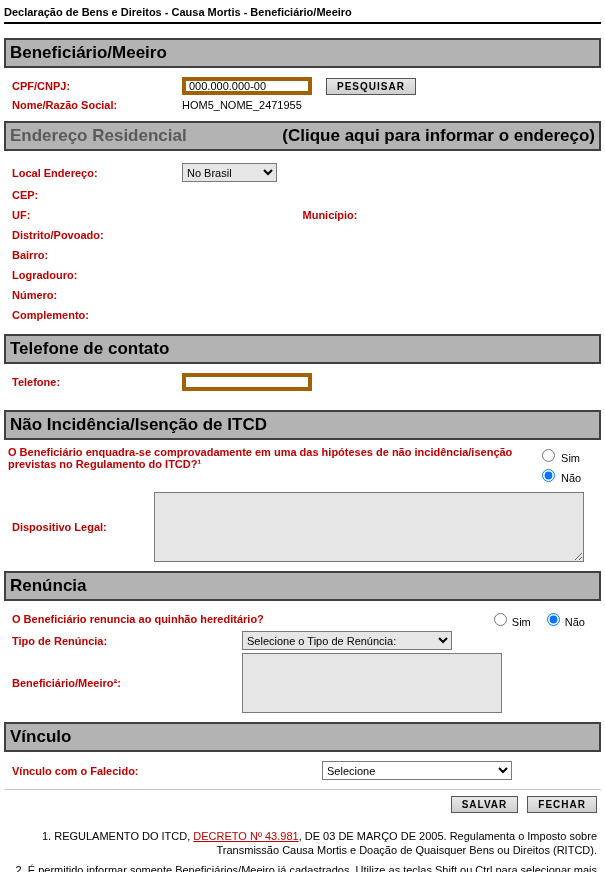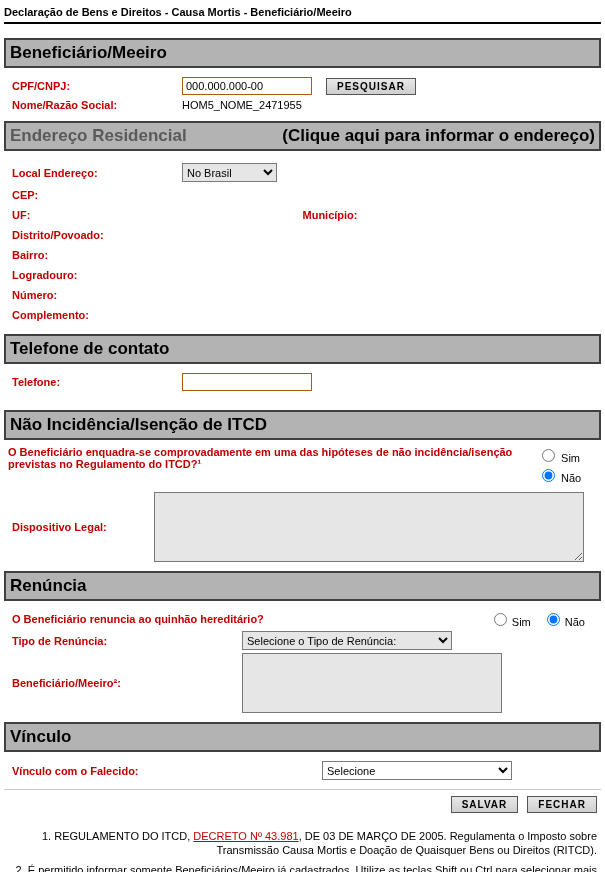--- a/index.html
+++ b/index.html
@@ -47,21 +47,21 @@
     color: #c00000;
     font-weight: bold;
     width: 170px;
     padding: 1px 0;
   }
   .lbl.wide { width: auto; flex: 1; }
   .val { padding: 1px 0; }
   input[type=text].tin {
     font-family: Verdana, Arial, sans-serif;
     font-size: 11px;
-    border: 1px solid #a16207;
+    border: 4px solid #a16207;
     height: 18px;
     padding: 0 3px;
     background: #fff;
   }
   select.sel, textarea.ta {
     font-family: Verdana, Arial, sans-serif;
     font-size: 11px;
     border: 1px solid #7a7a7a;
     background: #e6e6e6;
   }

